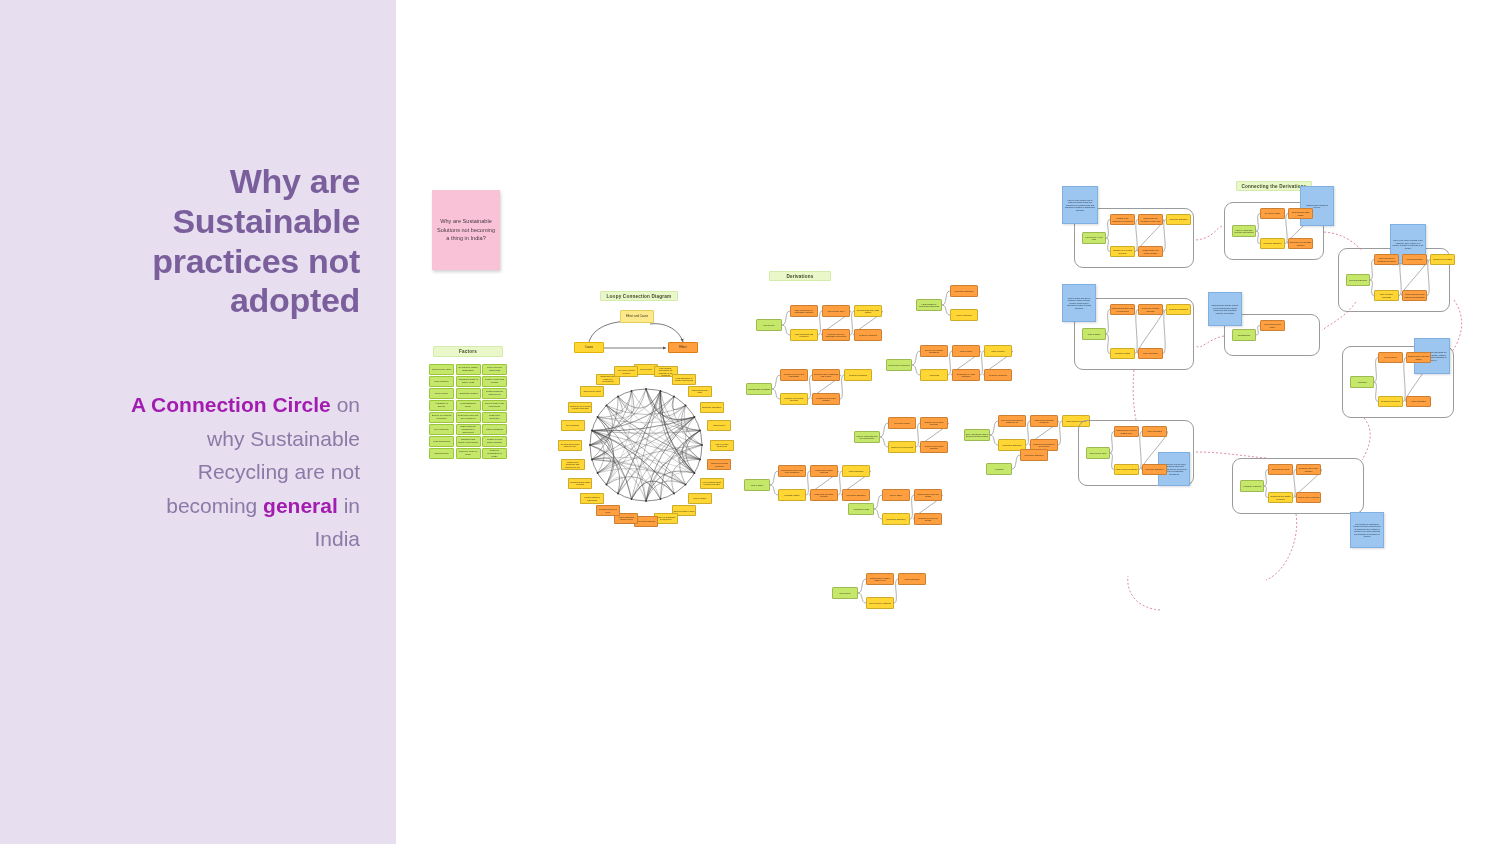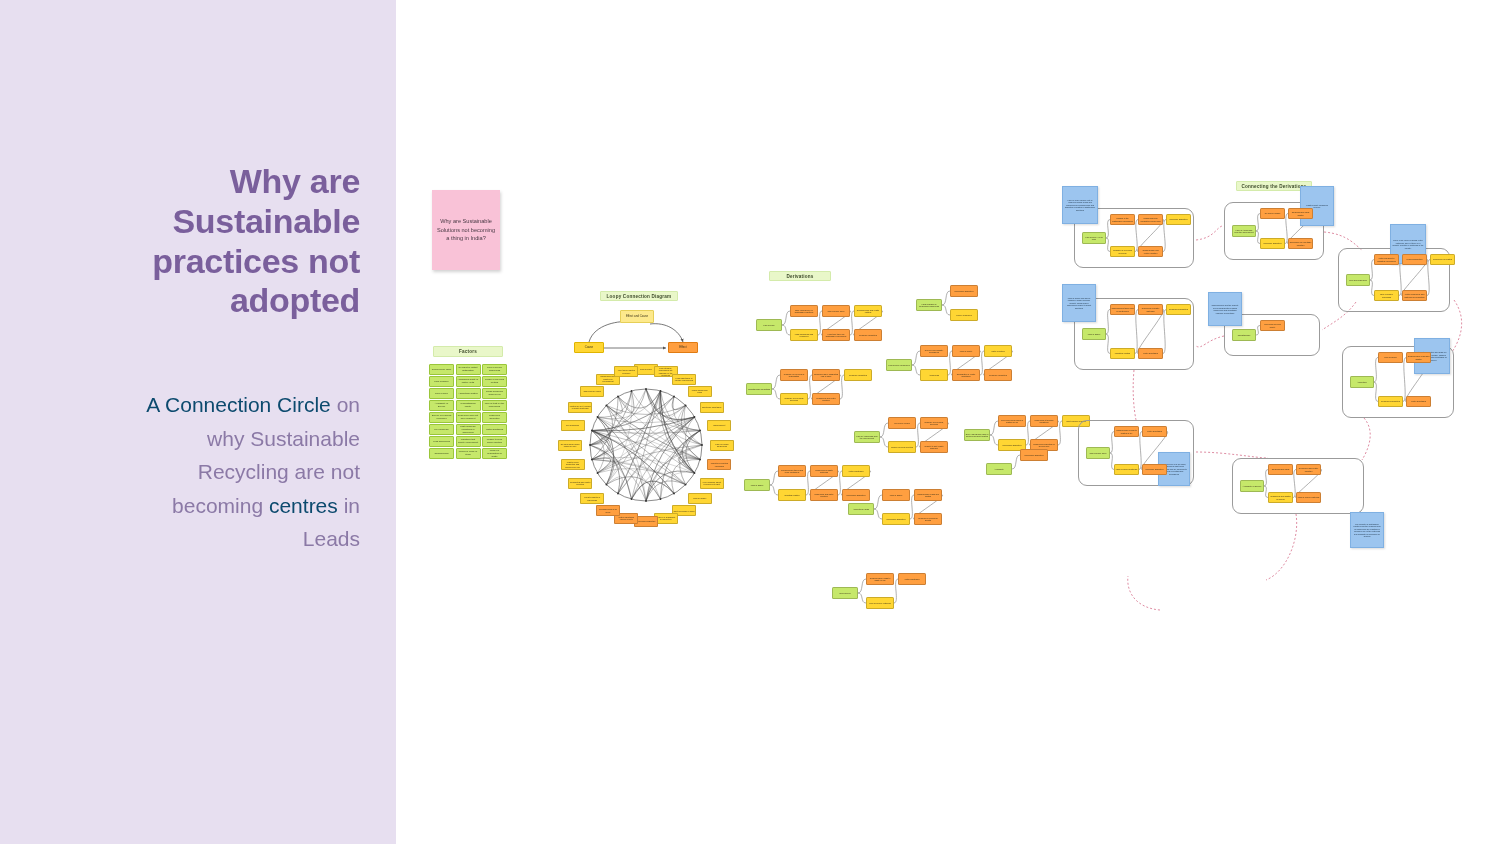--- a/index.html
+++ b/index.html
@@ -22,21 +22,21 @@
     text-align: right;
   }
   #main-title {
     font-size: 34px; line-height: 1.17; font-weight: bold;
     color: #7a5f9c; letter-spacing: -0.3px;
   }
   #subtitle {
     position: absolute; right: 36px; top: 388px; width: 240px;
     text-align: right; font-size: 21px; line-height: 1.6; color: #8b79a6;
   }
-  #subtitle b { color: #0c4a6e; font-weight: normal; }
+  #subtitle b { color: #a21caf; font-weight: bold; }
 
   
   #board { position: absolute; left: 396px; top: 0; width: 1104px; height: 844px; }
 
   
   .sticky {
     position: absolute;
     background: #f7c3d5;
     box-shadow: 1px 2px 3px rgba(0,0,0,0.18);
     color: #4a3a45;
@@ -121,21 +121,21 @@
 </head>
 <body>
 
 <div id="stage">
 
   <div id="left-panel">
     <div id="title-block">
       <div id="main-title">Why are Sustainable practices not adopted</div>
     </div>
     <div id="subtitle">
-      <b>A Connection Circle</b><span> on why Sustainable Recycling are not becoming </span><b>centres</b><span> in Leads</span>
+      <b>A Connection Circle</b><span> on why Sustainable Recycling are not becoming </span><b>general</b><span> in India</span>
     </div>
   </div>
 
   <div id="board">
 
     <div class="sticky" id="question-sticky">Why are Sustainable Solutions not becoming a thing in India?</div>
 
     <div class="section-header" id="hdr-factors">Factors</div>
     <div class="section-header" id="hdr-loopy">Loopy Connection Diagram</div>
     <div class="section-header" id="hdr-deriv">Derivations</div>

